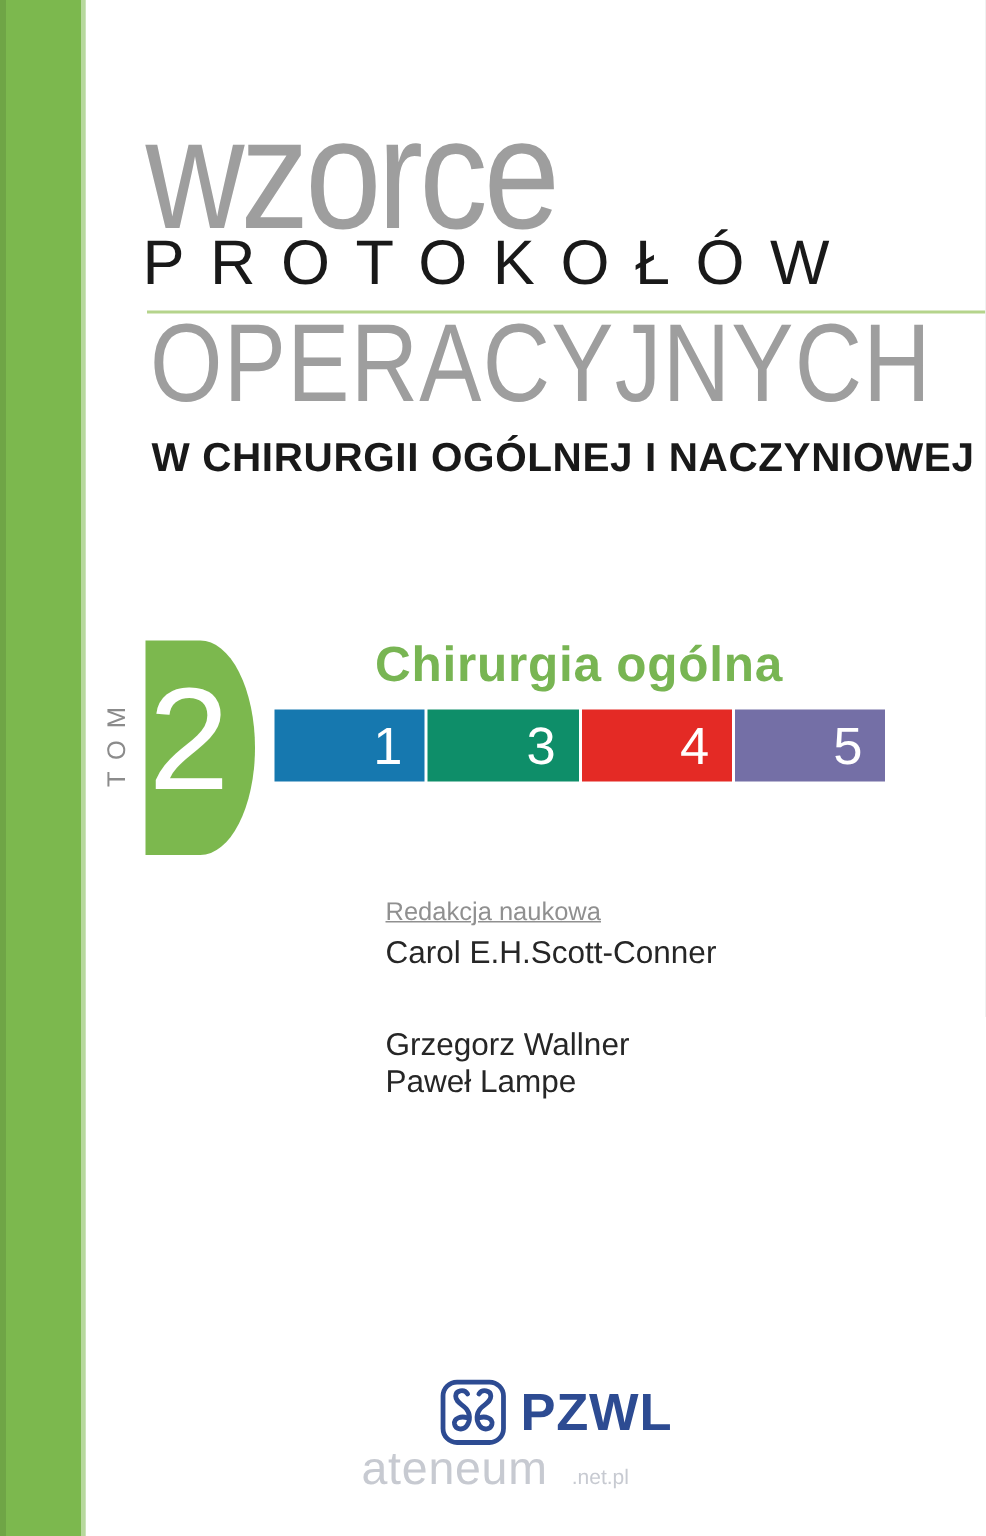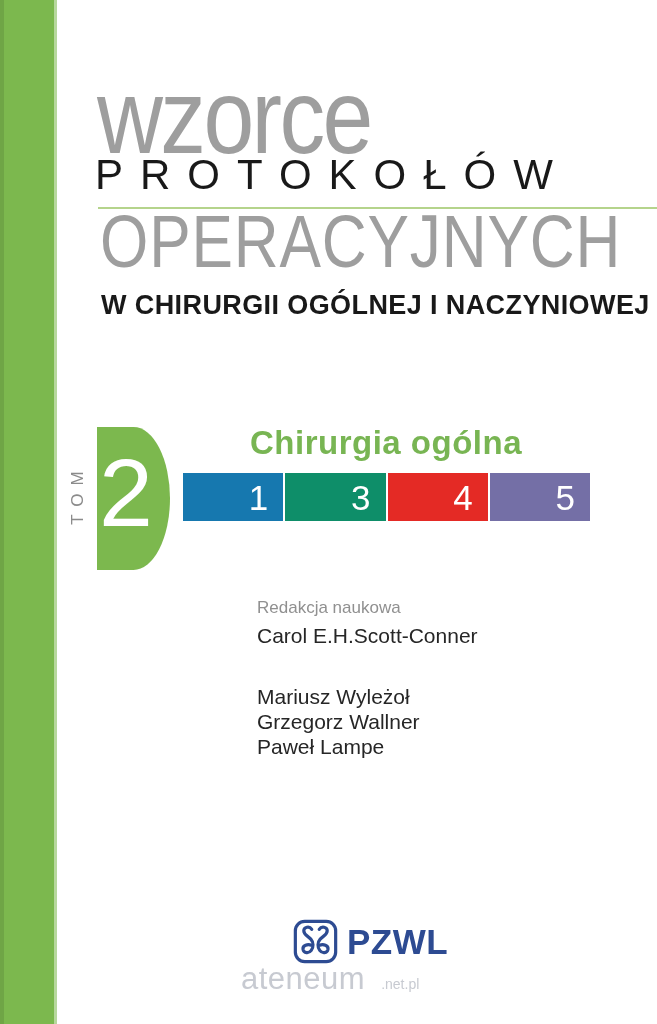--- a/index.html
+++ b/index.html
@@ -27,21 +27,21 @@
   .two{position:absolute;left:99px;top:444px;font-size:97px;line-height:1;font-weight:300;color:#ffffff;}
   .series{position:absolute;left:250px;top:426px;font-size:33px;line-height:1;font-weight:700;
           letter-spacing:0.5px;white-space:nowrap;}
   
   .bar{position:absolute;left:183px;top:473px;width:407px;height:48px;display:flex;gap:2px;}
   .seg{flex:1;display:flex;align-items:center;justify-content:flex-end;
        padding-right:15px;color:#ffffff;font-size:35px;font-weight:300;line-height:1;}
   
   .ed1{position:absolute;left:257px;top:598px;}
   .ed2{position:absolute;left:257px;top:684px;}
-  .ed-label{font-size:17px;color:#909090;font-weight:400;margin-bottom:5px;white-space:nowrap;}
+  .ed-label{font-size:17px;color:#909090;font-weight:400;margin-bottom:5px;white-space:nowrap;text-decoration:underline;}
   .ed-name{font-size:21px;color:#262626;font-weight:400;line-height:25px;white-space:nowrap;}
   
   .pub{position:absolute;left:258px;top:919px;display:flex;align-items:center;gap:9px;color:#2d4b92;}
   .pub svg{display:block;}
   .pubname{font-size:35px;font-weight:700;letter-spacing:0.5px;line-height:1;}
   
   .wm{position:absolute;left:241px;top:963px;display:flex;align-items:baseline;
       color:#c7cad1;text-shadow:0 1px 0 #ffffff;gap:16px;}
   .wm-main{font-size:31px;font-weight:400;letter-spacing:0.5px;line-height:1;}
   .wm-suffix{font-size:14px;font-weight:400;line-height:1;}
@@ -71,21 +71,20 @@
     <div class="seg" style="background-color: rgb(228, 42, 37);">4</div>
     <div class="seg" style="background-color: rgb(116, 111, 166);">5</div>
   </div>
 
   <div class="ed1">
     <div class="ed-label">Redakcja naukowa</div>
     <div class="ed-name">Carol E.H.Scott-Conner</div>
   </div>
 
   <div class="ed2">
-    <div class="ed-name">Mariusz Wyleżoł</div>
     <div class="ed-name">Grzegorz Wallner</div>
     <div class="ed-name">Paweł Lampe</div>
   </div>
 
   <div class="pub" style="color: rgb(45, 75, 146); margin-left: 35px;">
     <svg width="45" height="45" viewBox="0 0 48 48" aria-hidden="true">
       <rect x="2.5" y="2.5" width="43" height="43" rx="10" fill="none" stroke="currentColor" stroke-width="3.4"></rect>
       <path fill="none" stroke="currentColor" stroke-width="3.4" stroke-linecap="round" d="M20 11 c-2.5 -4 -8.5 -2.5 -8.5 1.5 c0 4.5 4.5 5.5 7.5 9 c3 3.5 3 8.5 0.5 12 c-2.8 3.8 -8 2.8 -8.8 -1 c-0.8 -4.5 5 -6 9 -4.5"></path>
       <path fill="none" stroke="currentColor" stroke-width="3.4" stroke-linecap="round" d="M28 11 c2.5 -4 8.5 -2.5 8.5 1.5 c0 4.5 -4.5 5.5 -7.5 9 c-3 3.5 -3 8.5 -0.5 12 c2.8 3.8 8 2.8 8.8 -1 c0.8 -4.5 -5 -6 -9 -4.5"></path>
     </svg>

